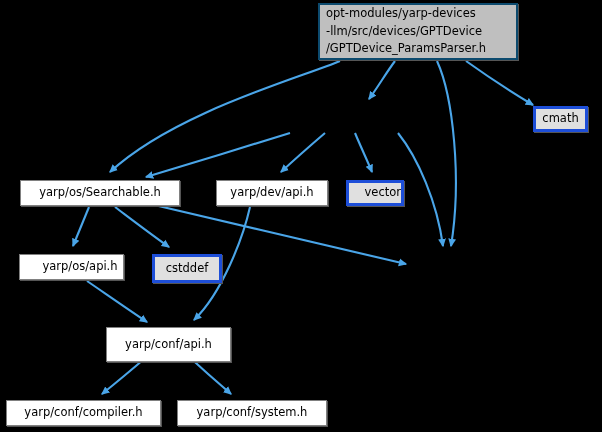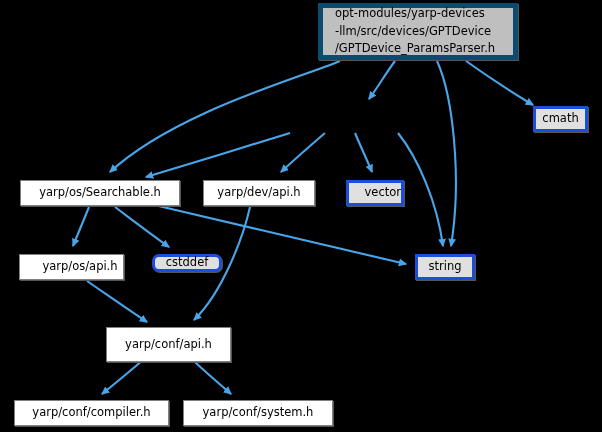--- a/index.html
+++ b/index.html
@@ -44,23 +44,23 @@
     border: 1px solid #808080;
     box-shadow: 1px 1px 0 0 #555555;
   }
   .node.lightgray {
     background: #e0e0e0;
     border: 3px solid #1d4ed8;
     box-shadow: 1px 1px 0 0 #555555;
   }
   .node.midgray {
     background: #bfbfbf;
-    border: 5px solid #0c4a6e;
+    border: 2px solid #0c4a6e;
     box-shadow: 1px 1px 0 0 #555555;
-    padding: 2px 12px;
+    padding: 2px 6px;
     font-size: 11.5px;
     line-height: 17.5px;
     text-align: left;
     align-items: flex-start;
   }
   .node-line {
     display: block;
   }
 </style>
 </head>
@@ -116,45 +116,42 @@
 
 
   <div class="node lightgray" style="left:533px; top:106px; width:55px; height:26px;">
     <span>cmath</span>
   </div>
 
   <div class="node white" style="left:20px; top:180px; width:160px; height:26px;">
     <span>yarp/os/Searchable.h</span>
   </div>
 
-  <div class="node white" style="left:203px; top:180px; width:112px; height:26px;">
+  <div class="node white" style="left:216px; top:180px; width:112px; height:26px;">
     <span>yarp/dev/api.h</span>
   </div>
 
   <div class="node lightgray" style="left:346px; top:180px; width:58px; height:26px;align-items:flex-end;">
     <span>vector</span>
   </div>
 
   <div class="node white" style="left:19px; top:254px; width:105px; height:26px;padding-left:17px;">
     <span>yarp/os/api.h</span>
   </div>
 
-  <div class="node lightgray" style="left:152px; top:254px; width:70px; height:18px;border-radius:7px;">
+  <div class="node lightgray" style="left:152px; top:254px; width:70px; height:29px;">
     <span>cstddef</span>
   </div>
 
-  <div class="node lightgray" style="left:415px; top:254px; width:60px; height:26px;">
-    <span>string</span>
-  </div>
 
   <div class="node white" style="left:106px; top:327px; width:125px; height:35px;">
     <span>yarp/conf/api.h</span>
   </div>
 
-  <div class="node white" style="left:6px; top:400px; width:155px; height:26px;margin-left:8px;">
+  <div class="node white" style="left:6px; top:400px; width:155px; height:26px;">
     <span>yarp/conf/compiler.h</span>
   </div>
 
-  <div class="node white" style="left:183px; top:400px; width:150px; height:26px;">
+  <div class="node white" style="left:177px; top:400px; width:150px; height:26px;">
     <span>yarp/conf/system.h</span>
   </div>
 
 </div>
 
 </body></html>

